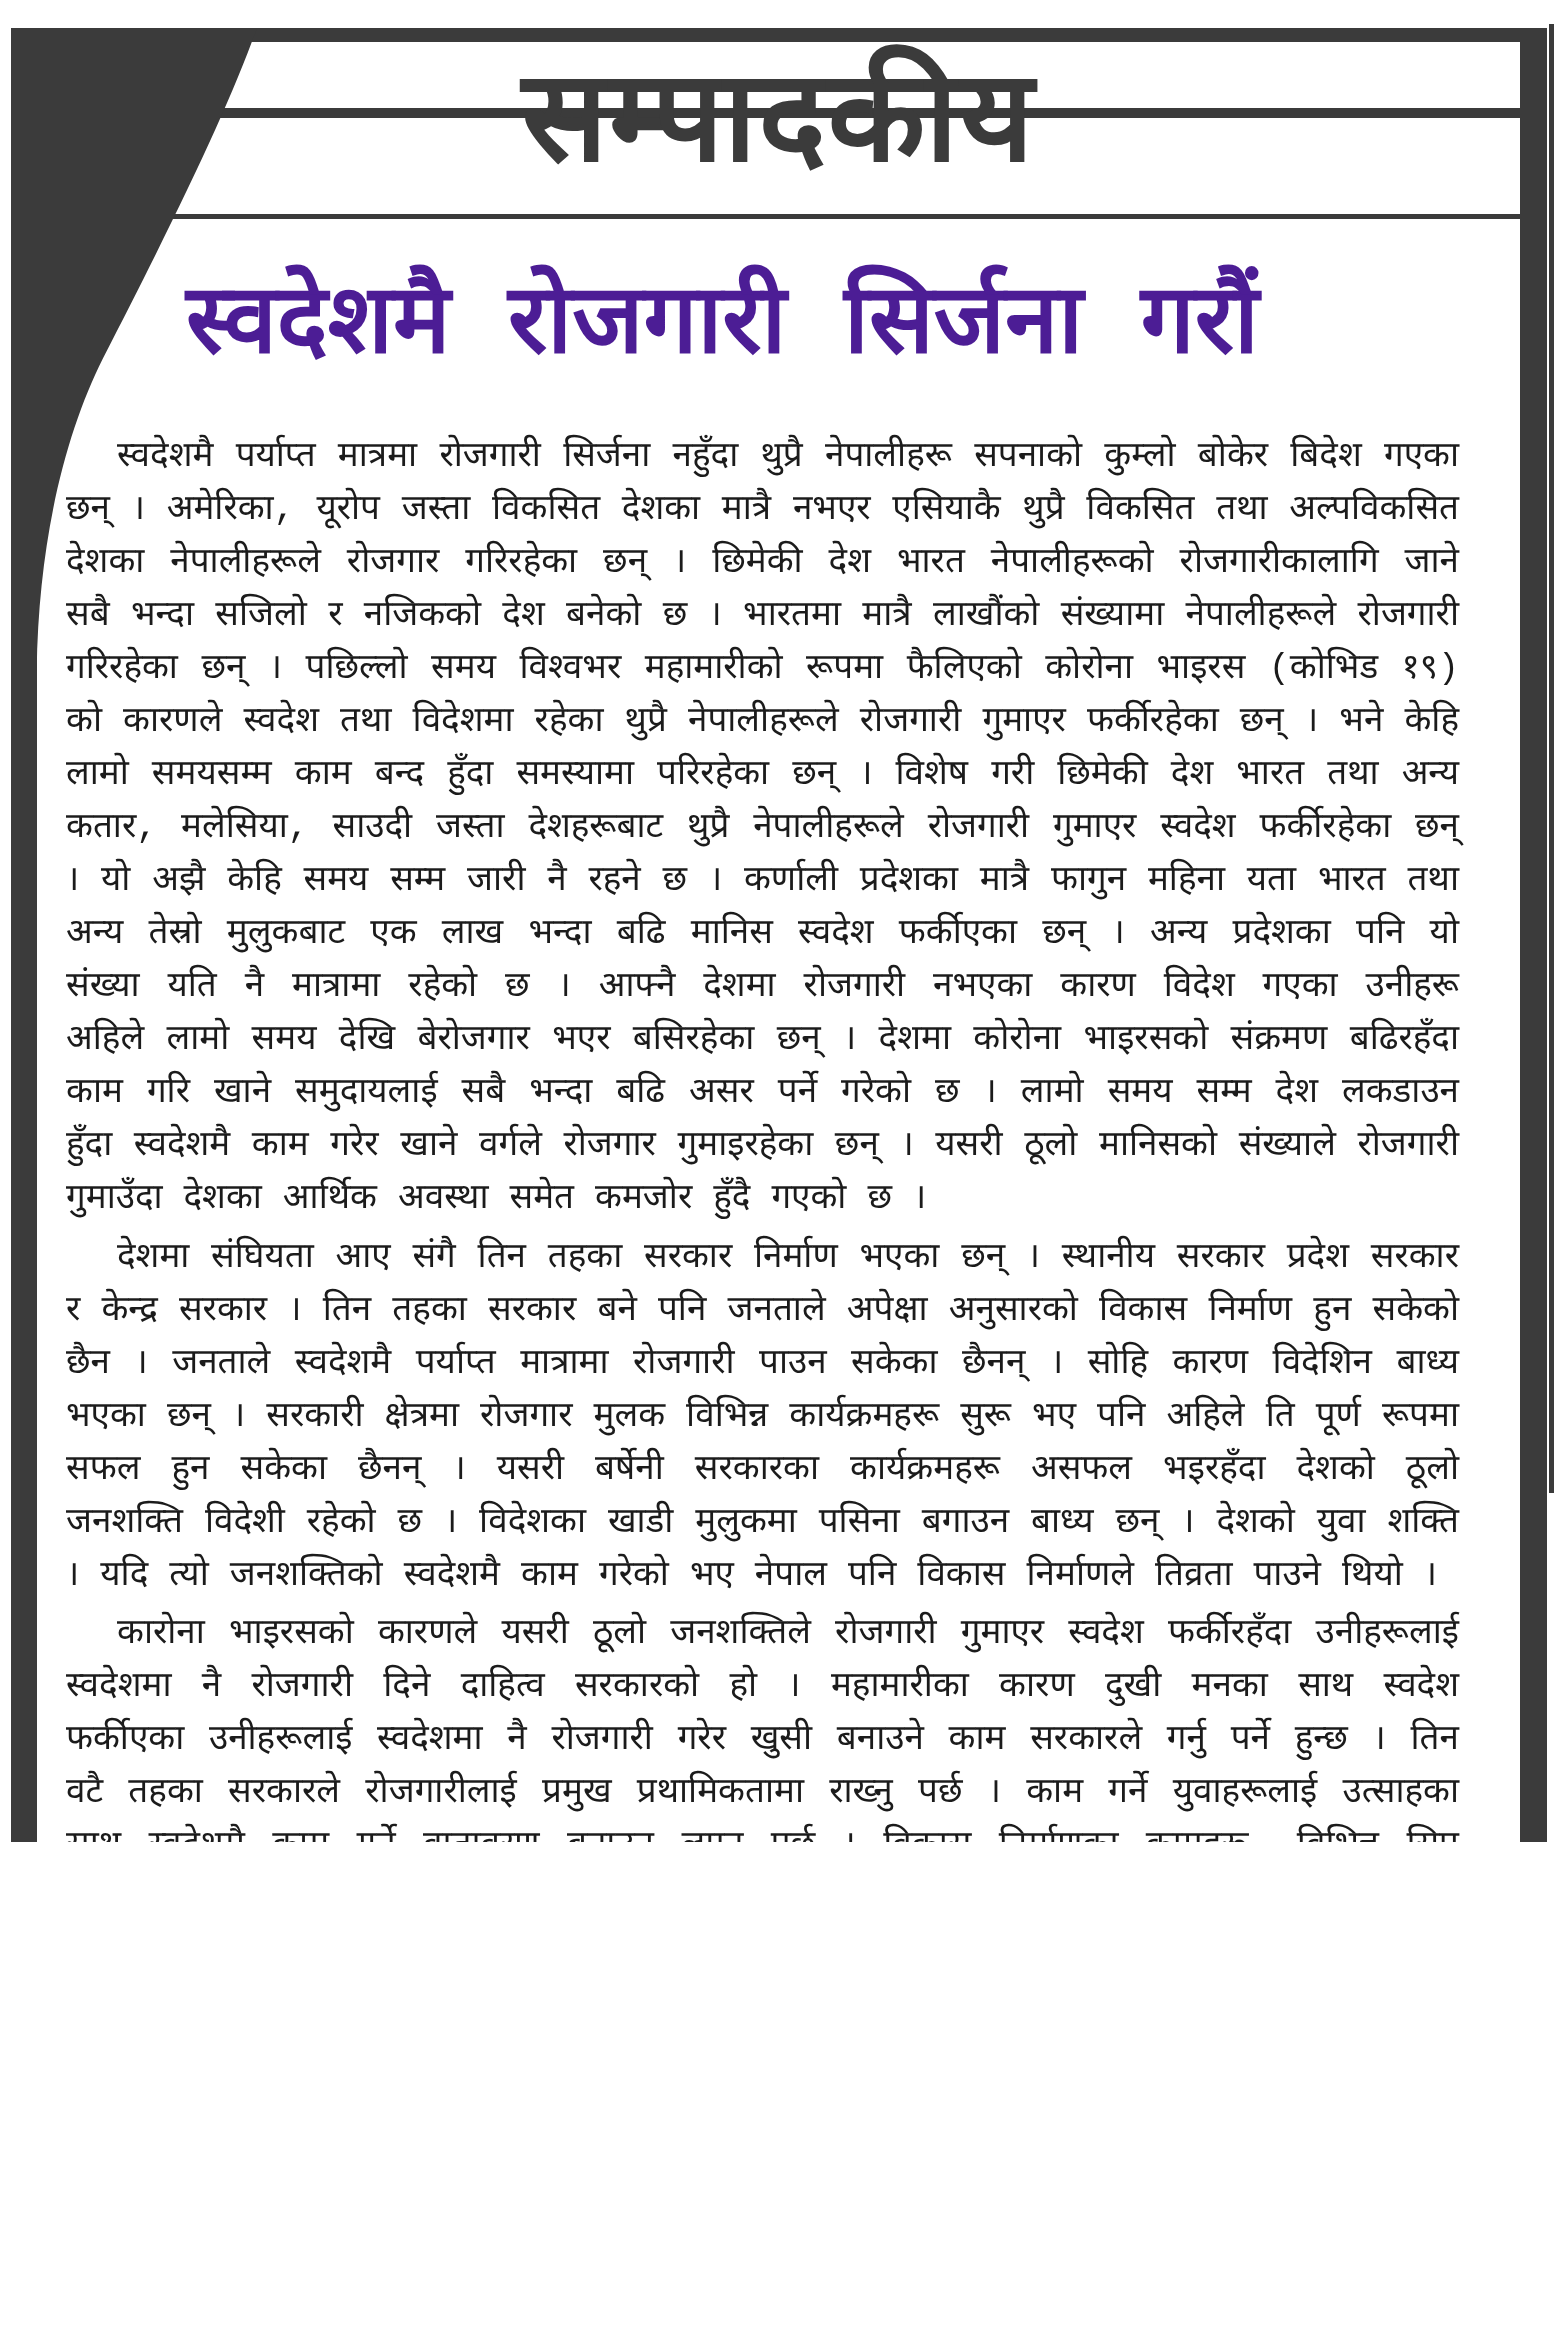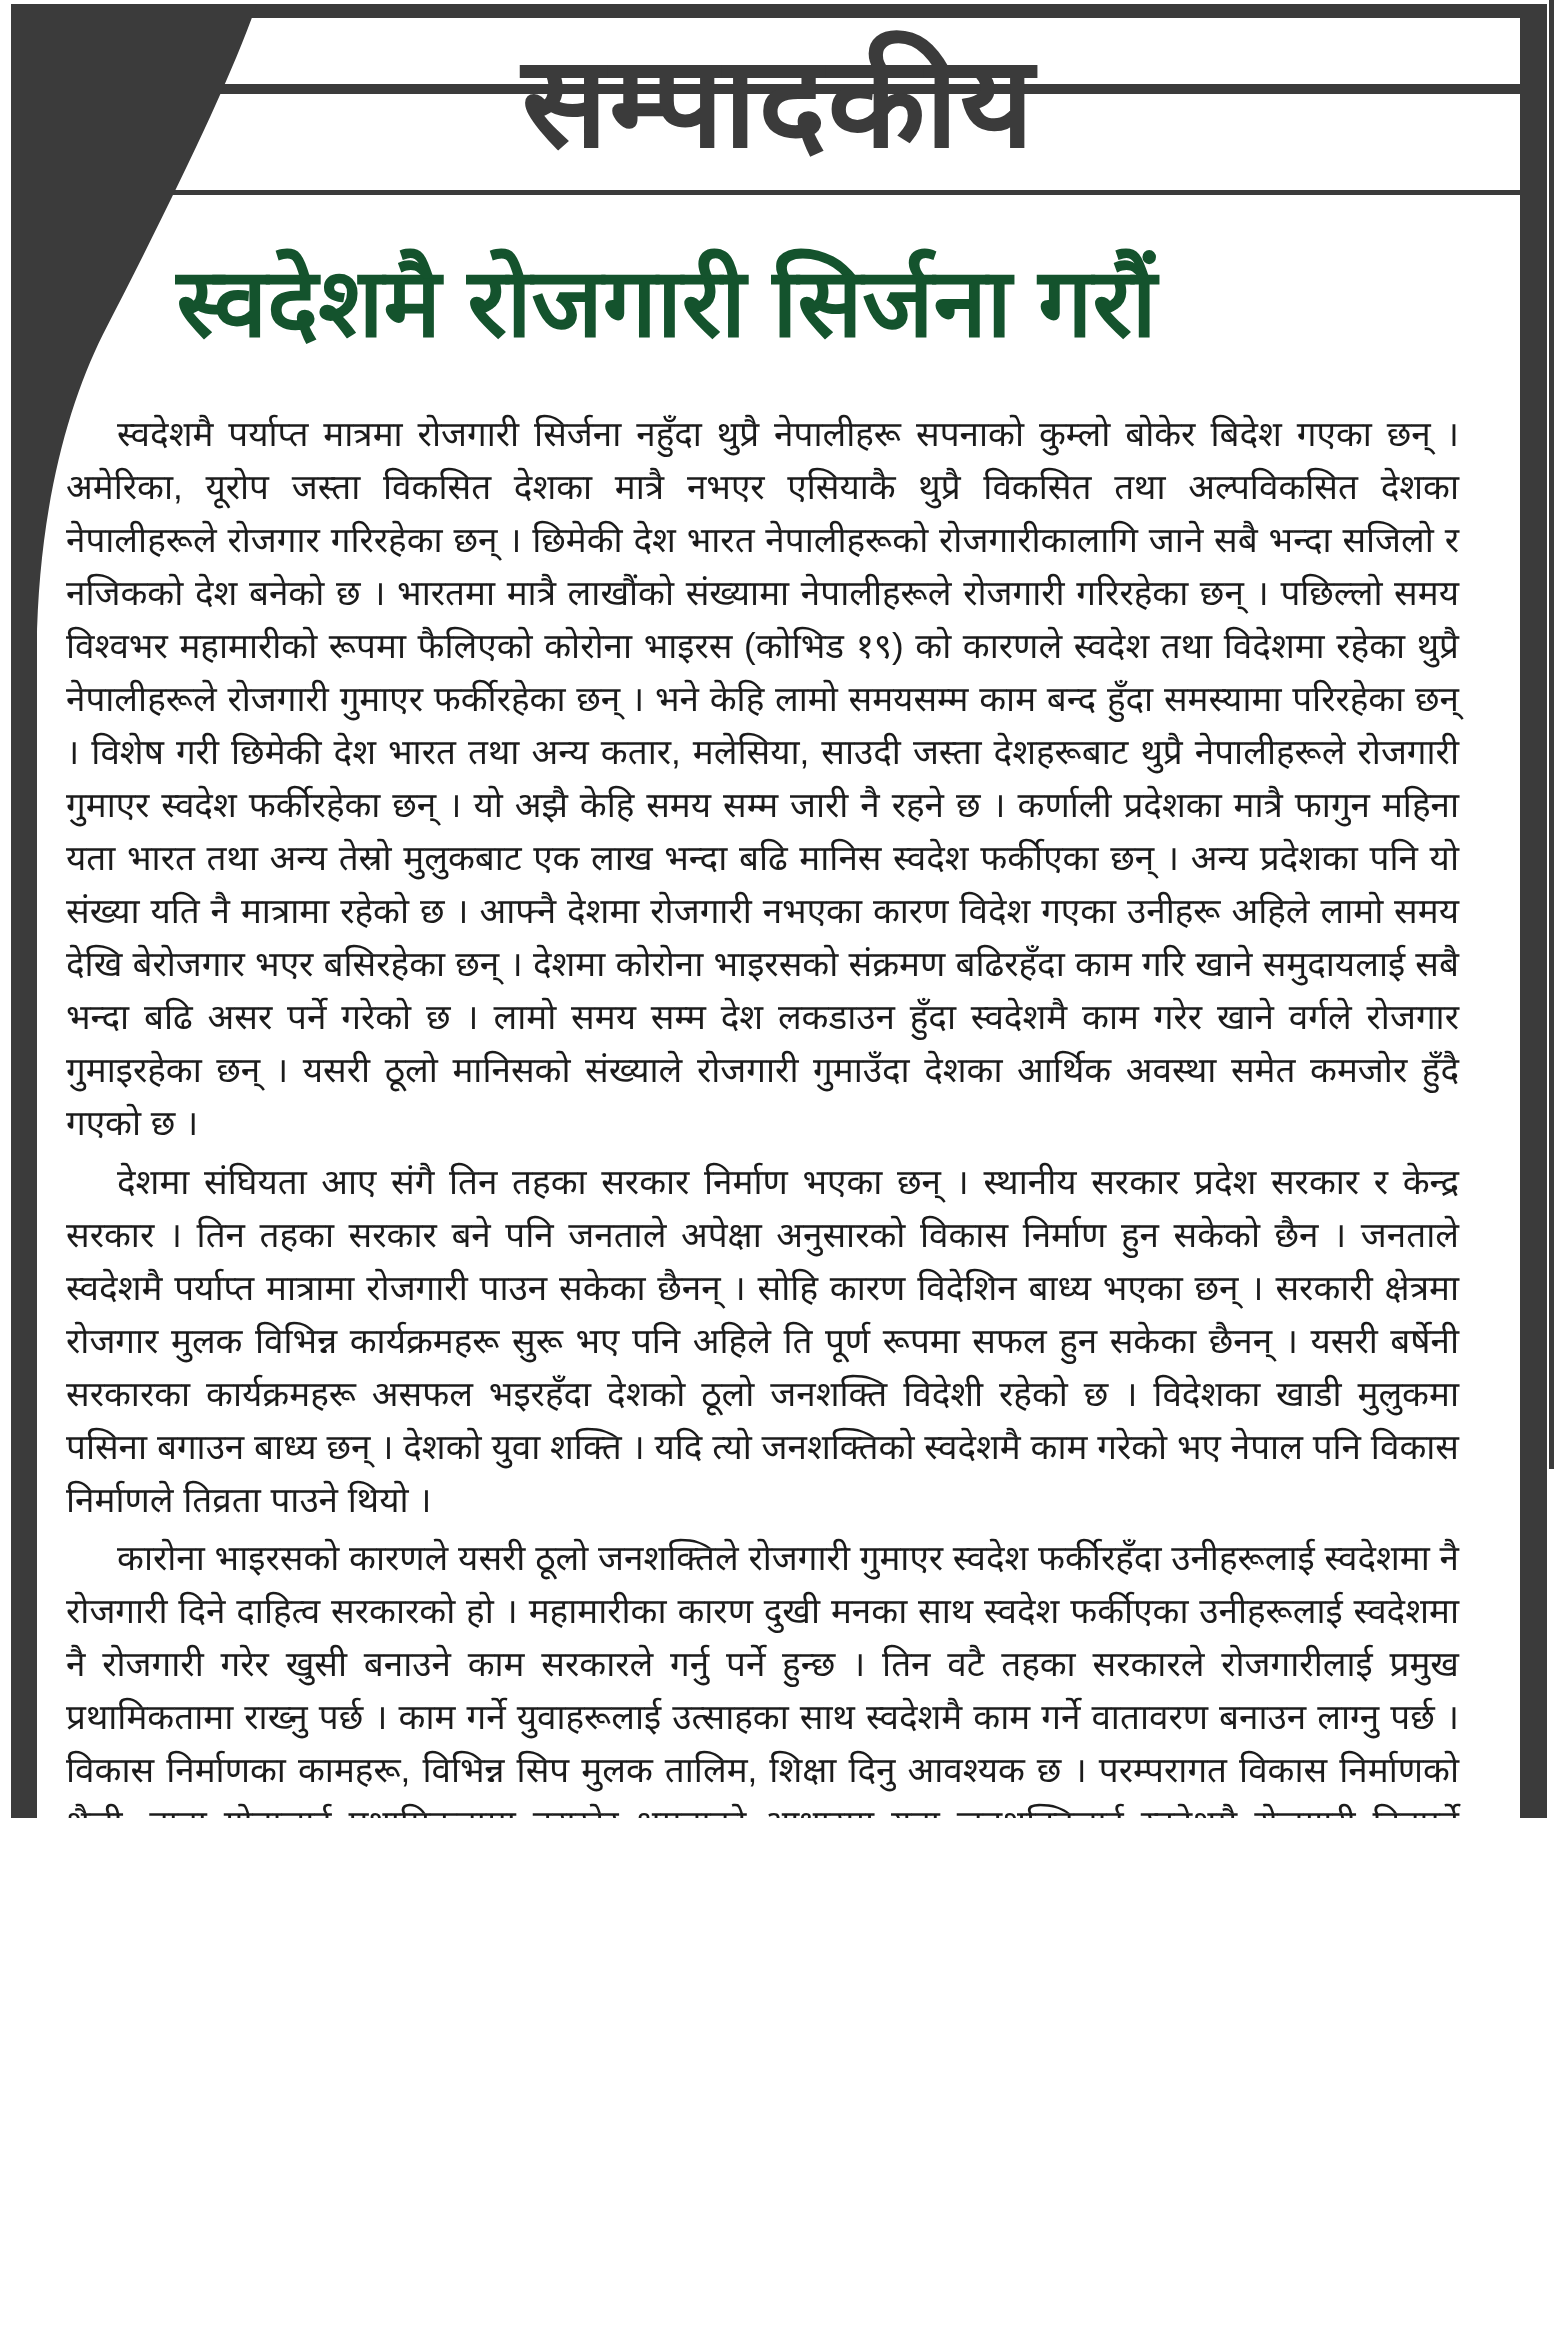--- a/index.html
+++ b/index.html
@@ -1,21 +1,22 @@
 <!DOCTYPE html>
 <html style="font-size:14.7px"><head>
 <meta charset="utf-8">
 <style>
   html,body{margin:0;padding:0;background:#ffffff;}
   .page{
     position:relative;
     width:1561px;height:1818px;
     background:#ffffff;
-    font-family:Liberation Sans, sans-serif;
+    font-family:Liberation Mono, monospace;
     overflow:hidden;
+    margin-top:24px;
   }
   .abs{position:absolute;}
   
   .frame{
     left:11px;top:3.7px;width:1536px;height:2248px;
     background:#3b3b3b;
   }
   .content{
     left:37px;top:18.4px;width:1483px;height:2215px;
     background:#ffffff;overflow:hidden;
@@ -29,23 +30,23 @@
 
   .kicker{
     left:0;top:14.7px;width:100%;
     text-align:center;
     font-size:127px;line-height:138px;font-weight:bold;
     color:#3b3b3b;letter-spacing:1.8px;
     white-space:nowrap;
   }
   .headline{
     left:37px;top:224px;width:1185px;
-    text-align:center;
+    text-align:right;
     font-size:96px;line-height:121px;font-weight:bold;
-    color:#14532d;
+    color:#4c1d95;
     white-space:nowrap;
   }
   .article{
     left:29px;top:389px;width:1393px;
     color:#1b1b1b;
     font-size:35px;line-height:53px;
     text-align:justify;
   }
   .article p{margin:0 0 5.5px 0;text-indent:51px;}
 

